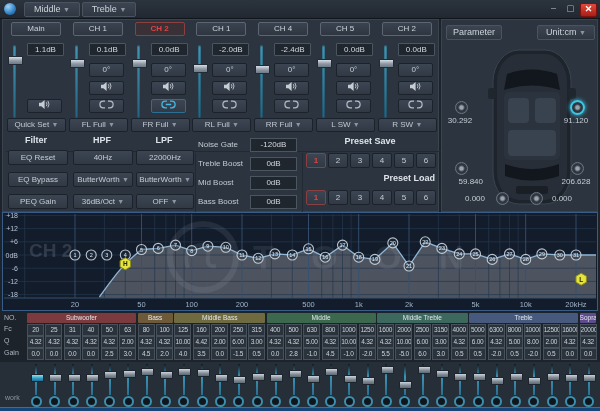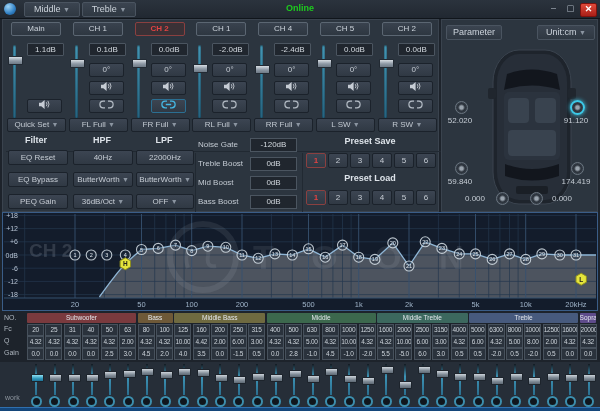--- a/index.html
+++ b/index.html
@@ -67,21 +67,20 @@
   #bottombar{left:0;top:407px;width:600px;height:4px;background:#14467a;border-top:1px solid #2f6fae;}
   text{font-family:"Liberation Sans",sans-serif;}
 </style>
 </head>
 <body>
 
 <div id="titlebar" class="abs">
   <div class="logo abs"></div>
   <div class="menu-btn abs" style="left:24px;top:2px;width:54px;"><span>Middle</span> <span class="caret">▼</span></div>
   <div class="menu-btn abs" style="left:82px;top:2px;width:52px;"><span>Treble</span> <span class="caret">▼</span></div>
-  <div id="status" class="abs">Online</div>
   <div class="winbtn abs" style="left:546px;">–</div>
   <div class="winbtn abs" style="left:563px;">▢</div>
   <div class="winbtn abs" id="btn-close" style="left:580px;">✕</div>
 </div>
 
 <div id="panel-left" class="abs panel">
   <div class="divider-h abs"></div>
   <div class="divider-v abs" style="left:192px;"></div>
   <div class="divider-v abs" style="left:299px;"></div>
 </div>
@@ -207,21 +206,21 @@
     <div class="bbox abs" style="left: 250px; top: 138px;">-120dB</div>
     <div class="blabel abs" style="left: 198px; top: 159px; width: 50px;">Treble Boost</div>
     <div class="bbox abs" style="left: 250px; top: 157px;">0dB</div>
     <div class="blabel abs" style="left: 198px; top: 178px; width: 50px;">Mid Boost</div>
     <div class="bbox abs" style="left: 250px; top: 176px;">0dB</div>
     <div class="blabel abs" style="left: 198px; top: 197px; width: 50px;">Bass Boost</div>
     <div class="bbox abs" style="left: 250px; top: 195px;">0dB</div>
   </div>
 
 <div class="sec-title abs" style="left:305px;top:136px;width:130px;">Preset Save</div>
-<div class="sec-title abs" style="left:305px;top:173px;width:130px;">Preset Load</div>
+<div class="sec-title abs" style="left:305px;top:173px;width:130px;text-align:right;">Preset Load</div>
 <div id="preset-save-slots">
     <div class="pslot abs on" style="left: 306px; top: 153px;">1</div>
     <div class="pslot abs" style="left: 328px; top: 153px;">2</div>
     <div class="pslot abs" style="left: 350px; top: 153px;">3</div>
     <div class="pslot abs" style="left: 372px; top: 153px;">4</div>
     <div class="pslot abs" style="left: 394px; top: 153px;">5</div>
     <div class="pslot abs" style="left: 416px; top: 153px;">6</div>
   </div>
 <div id="preset-load-slots">
     <div class="pslot abs on" style="left: 306px; top: 190px;">1</div>
@@ -248,24 +247,24 @@
   </svg>
 </div>
 <div class="menu-btn abs" style="left:446px;top:25px;width:54px;">Parameter</div>
 <div class="menu-btn abs" style="left:537px;top:25px;width:56px;"><span>Unit:cm</span> <span class="caret">▼</span></div>
 <div class="spk abs" id="spk-fl" style="left:455px;top:101px;"></div>
 <div class="spk abs on" id="spk-fr" style="left:571px;top:101px;"></div>
 <div class="spk abs" id="spk-rl" style="left:455px;top:162px;"></div>
 <div class="spk abs" id="spk-rr" style="left:571px;top:162px;"></div>
 <div class="spk abs" id="spk-bl" style="left:496px;top:192px;"></div>
 <div class="spk abs" id="spk-br" style="left:530px;top:192px;"></div>
-<div class="delay abs" style="left:437px;top:116px;">52.020</div>
+<div class="delay abs" style="left:437px;top:116px;">30.292</div>
 <div class="delay abs" style="left:553px;top:116px;">91.120</div>
-<div class="delay abs" style="left:437px;top:177px;">59.840</div>
-<div class="delay abs" style="left:553px;top:177px;">174.419</div>
+<div class="delay abs" style="left:437px;top:177px;text-align:right;">59.840</div>
+<div class="delay abs" style="left:553px;top:177px;">206.628</div>
 <div class="delay abs" style="left:458px;top:194px;width:34px;">0.000</div>
 <div class="delay abs" style="left:545px;top:194px;width:34px;">0.000</div>
 
 <div id="eq" class="abs"><svg width="594" height="97" viewBox="0 0 594 97">
       <path d="M96.4,85 L96.4,83.8 L106.1,70.6 L114.6,59.6 L122.3,50.8 L130.8,43.1 L138.5,36.5 L155.2,35.4 L172.5,32.1 L188.7,37.6 L204.9,33.2 L222.8,34.3 L239.0,42.0 L255.2,45.3 L271.9,40.9 L289.3,42.0 L305.5,35.8 L322.2,44.2 L339.5,32.1 L355.7,44.2 L371.9,46.4 L389.8,29.9 L406.0,53.0 L422.2,28.8 L438.9,35.4 L456.3,40.9 L472.5,40.9 L489.2,46.4 L506.5,40.9 L522.7,46.4 L538.9,40.9 L556.8,42.0 L573.0,42.0 L593.0,42.0 L593,85 Z" fill="rgba(165,170,176,0.40)"></path>
       <g stroke="#24384f" stroke-width="0.7">
         <line x1="21.7" y1="1" x2="21.7" y2="85"></line>
         <line x1="101.4" y1="1" x2="101.4" y2="85"></line>
         <line x1="122.3" y1="1" x2="122.3" y2="85"></line>
         <line x1="151.7" y1="1" x2="151.7" y2="85"></line>

